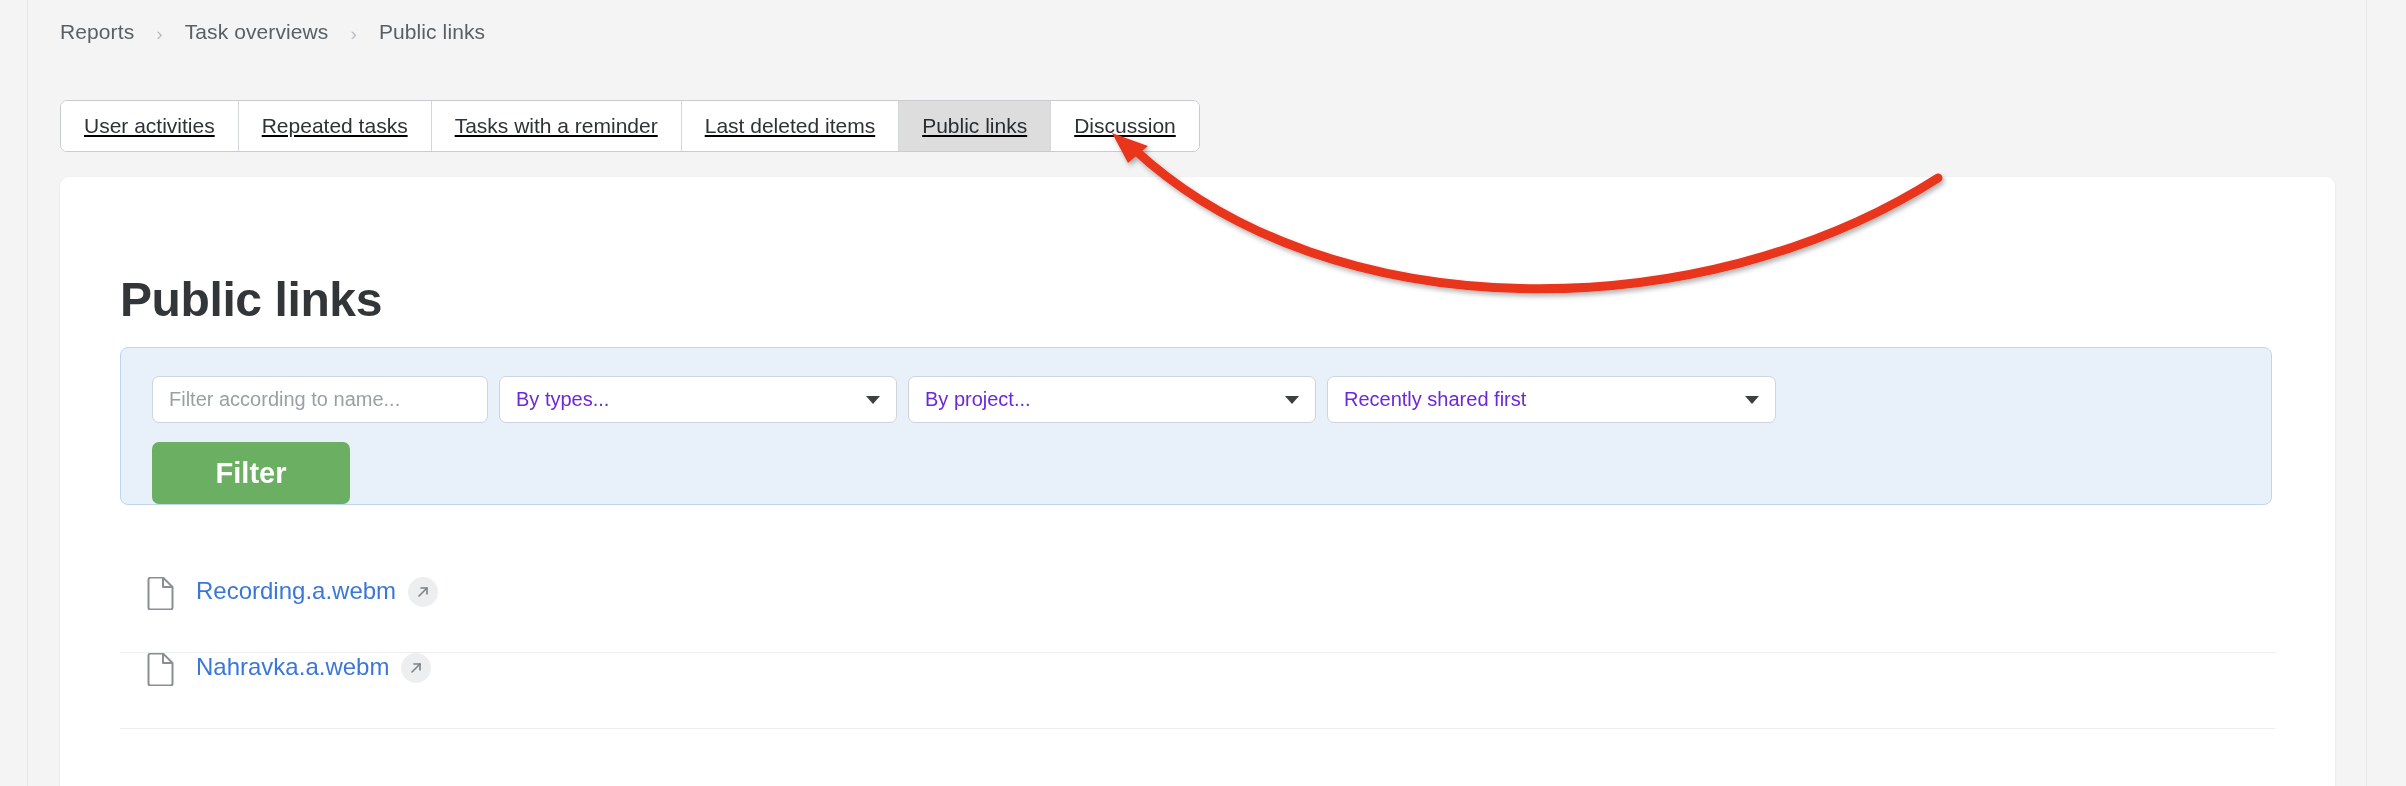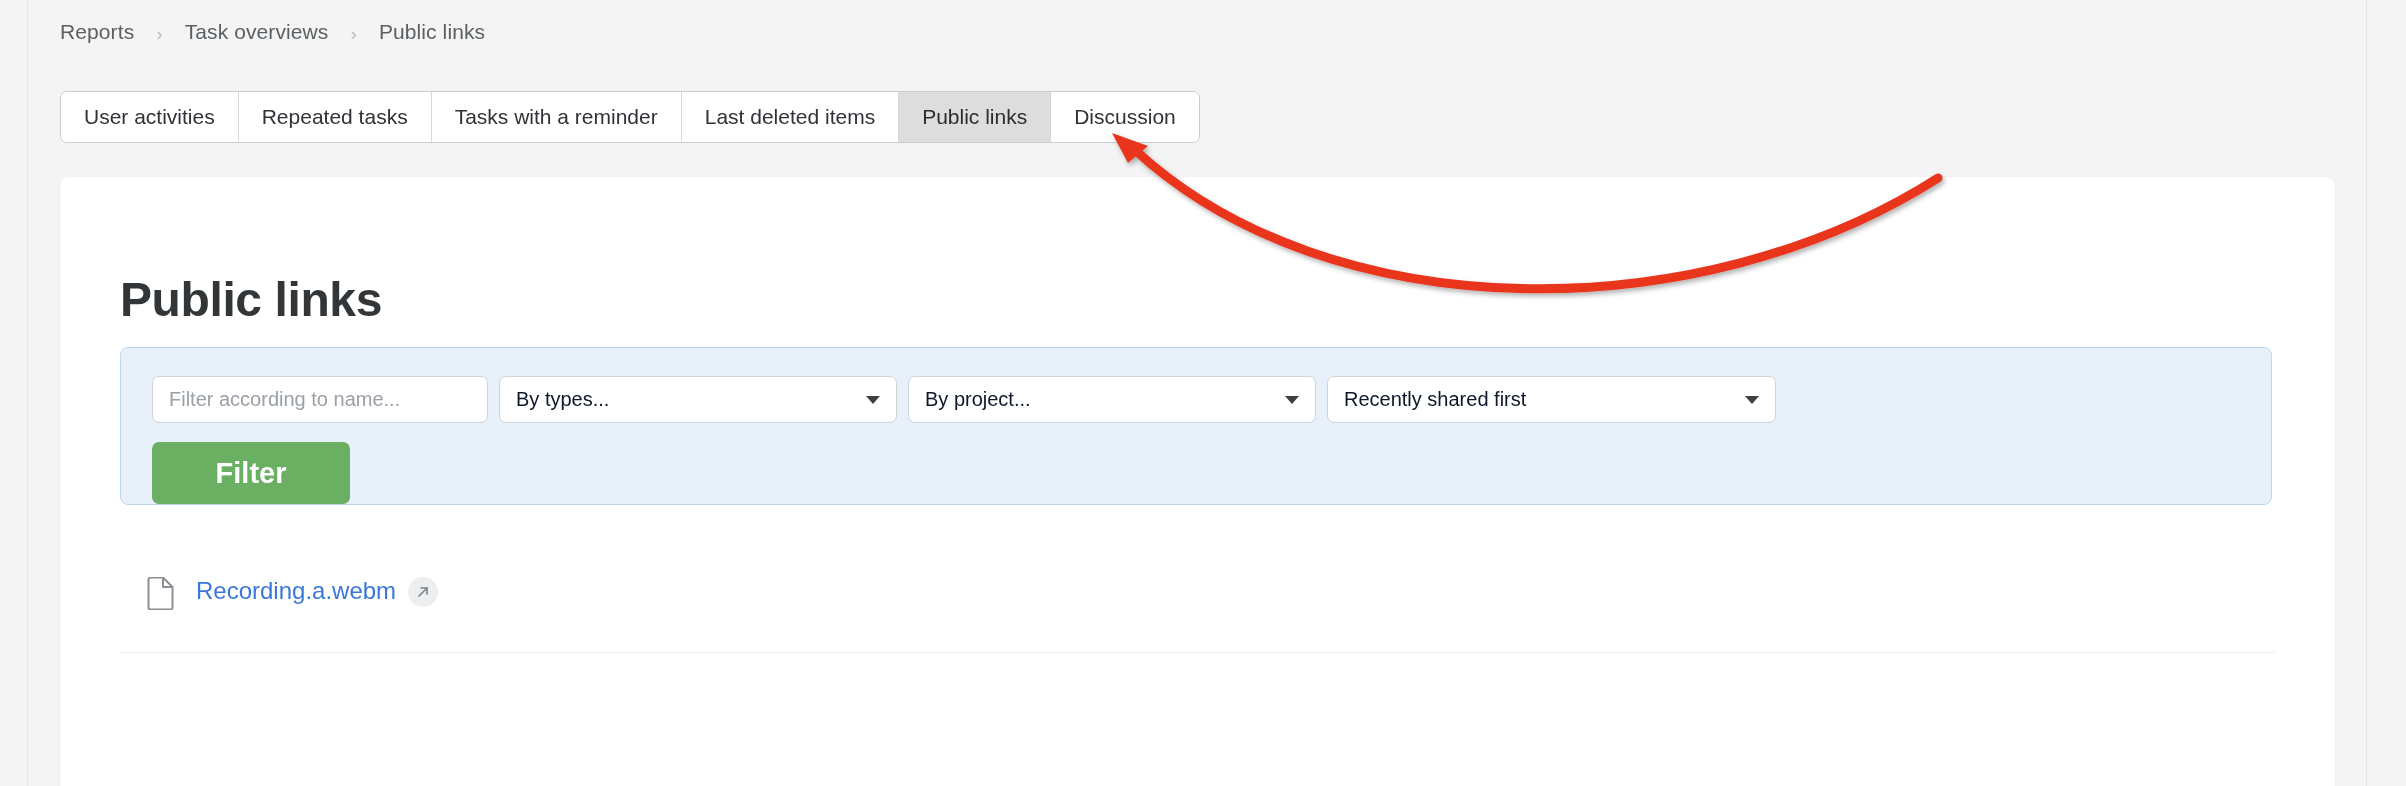--- a/index.html
+++ b/index.html
@@ -53,28 +53,29 @@
     font-size: 19px;
     margin: 0 22px;
     line-height: 1;
     transform: translateY(-1px);
   }
 
   
   .tabs {
     position: absolute;
     left: 60px;
-    top: 91px;
+    top: 100px;
     display: flex;
     border: 1px solid #c8ccd0;
     border-radius: 7px;
     overflow: hidden;
     background: #ffffff;
     height: 52px;
     box-sizing: border-box;
+    text-decoration: underline;
   }
   .tab {
     display: flex;
     align-items: center;
     justify-content: center;
     padding: 0 23px;
     font-size: 21px;
     color: #2f3337;
     background: #ffffff;
     border-right: 1px solid #d4d8dc;
@@ -152,21 +153,21 @@
     position: relative;
     height: 47px;
     box-sizing: border-box;
     border: 1px solid #cfd4d8;
     border-radius: 7px;
     background: #ffffff;
     display: flex;
     align-items: center;
     padding: 0 16px;
     font-size: 20px;
-    color: #0f172a;
+    color: #6d28d9;
   }
   .select .sel-label { flex: 1; white-space: nowrap; }
   .select .caret {
     margin-left: 18px;
     width: 0; height: 0;
     border-left: 7px solid transparent;
     border-right: 7px solid transparent;
     border-top: 8px solid #3c4043;
   }
   .select.w-types   { width: 398px; }
@@ -297,20 +298,35 @@
         </span>
         <span class="file-name">Recording.a.webm</span>
         <span class="ext-badge">
           <svg width="16" height="16" viewBox="0 0 16 16" fill="none">
             <path d="M4 12 L12 4" stroke="#7b8084" stroke-width="1.6" stroke-linecap="round"></path>
             <path d="M6 4 L12 4 L12 10" stroke="#7b8084" stroke-width="1.6" stroke-linecap="round" stroke-linejoin="round"></path>
           </svg>
         </span>
       </div>
 
+      <div class="link-row">
+        <span class="file-icon">
+          <svg width="27" height="33" viewBox="0 0 27 33" fill="none">
+            <path d="M1.5 2.5 A2 2 0 0 1 3.5 0.5 L16 0.5 L25.5 10 L25.5 30.5 A2 2 0 0 1 23.5 32.5 L3.5 32.5 A2 2 0 0 1 1.5 30.5 Z" stroke="#8a8f94" stroke-width="2" fill="none" stroke-linejoin="round"></path>
+            <path d="M16 0.5 L16 10 L25.5 10" stroke="#8a8f94" stroke-width="2" fill="none" stroke-linejoin="round"></path>
+          </svg>
+        </span>
+        <span class="file-name">Nahravka.a.webm</span>
+        <span class="ext-badge">
+          <svg width="16" height="16" viewBox="0 0 16 16" fill="none">
+            <path d="M4 12 L12 4" stroke="#7b8084" stroke-width="1.6" stroke-linecap="round"></path>
+            <path d="M6 4 L12 4 L12 10" stroke="#7b8084" stroke-width="1.6" stroke-linecap="round" stroke-linejoin="round"></path>
+          </svg>
+        </span>
+      </div>
 
     </div>
   </div>
 
   <svg class="annotation" viewBox="0 0 2406 786">
     <defs>
       <filter id="annoShadow" x="-20%" y="-20%" width="140%" height="140%">
         <feDropShadow dx="2" dy="3" stdDeviation="2.5" flood-color="#000000" flood-opacity="0.30"></feDropShadow>
       </filter>
     </defs>

